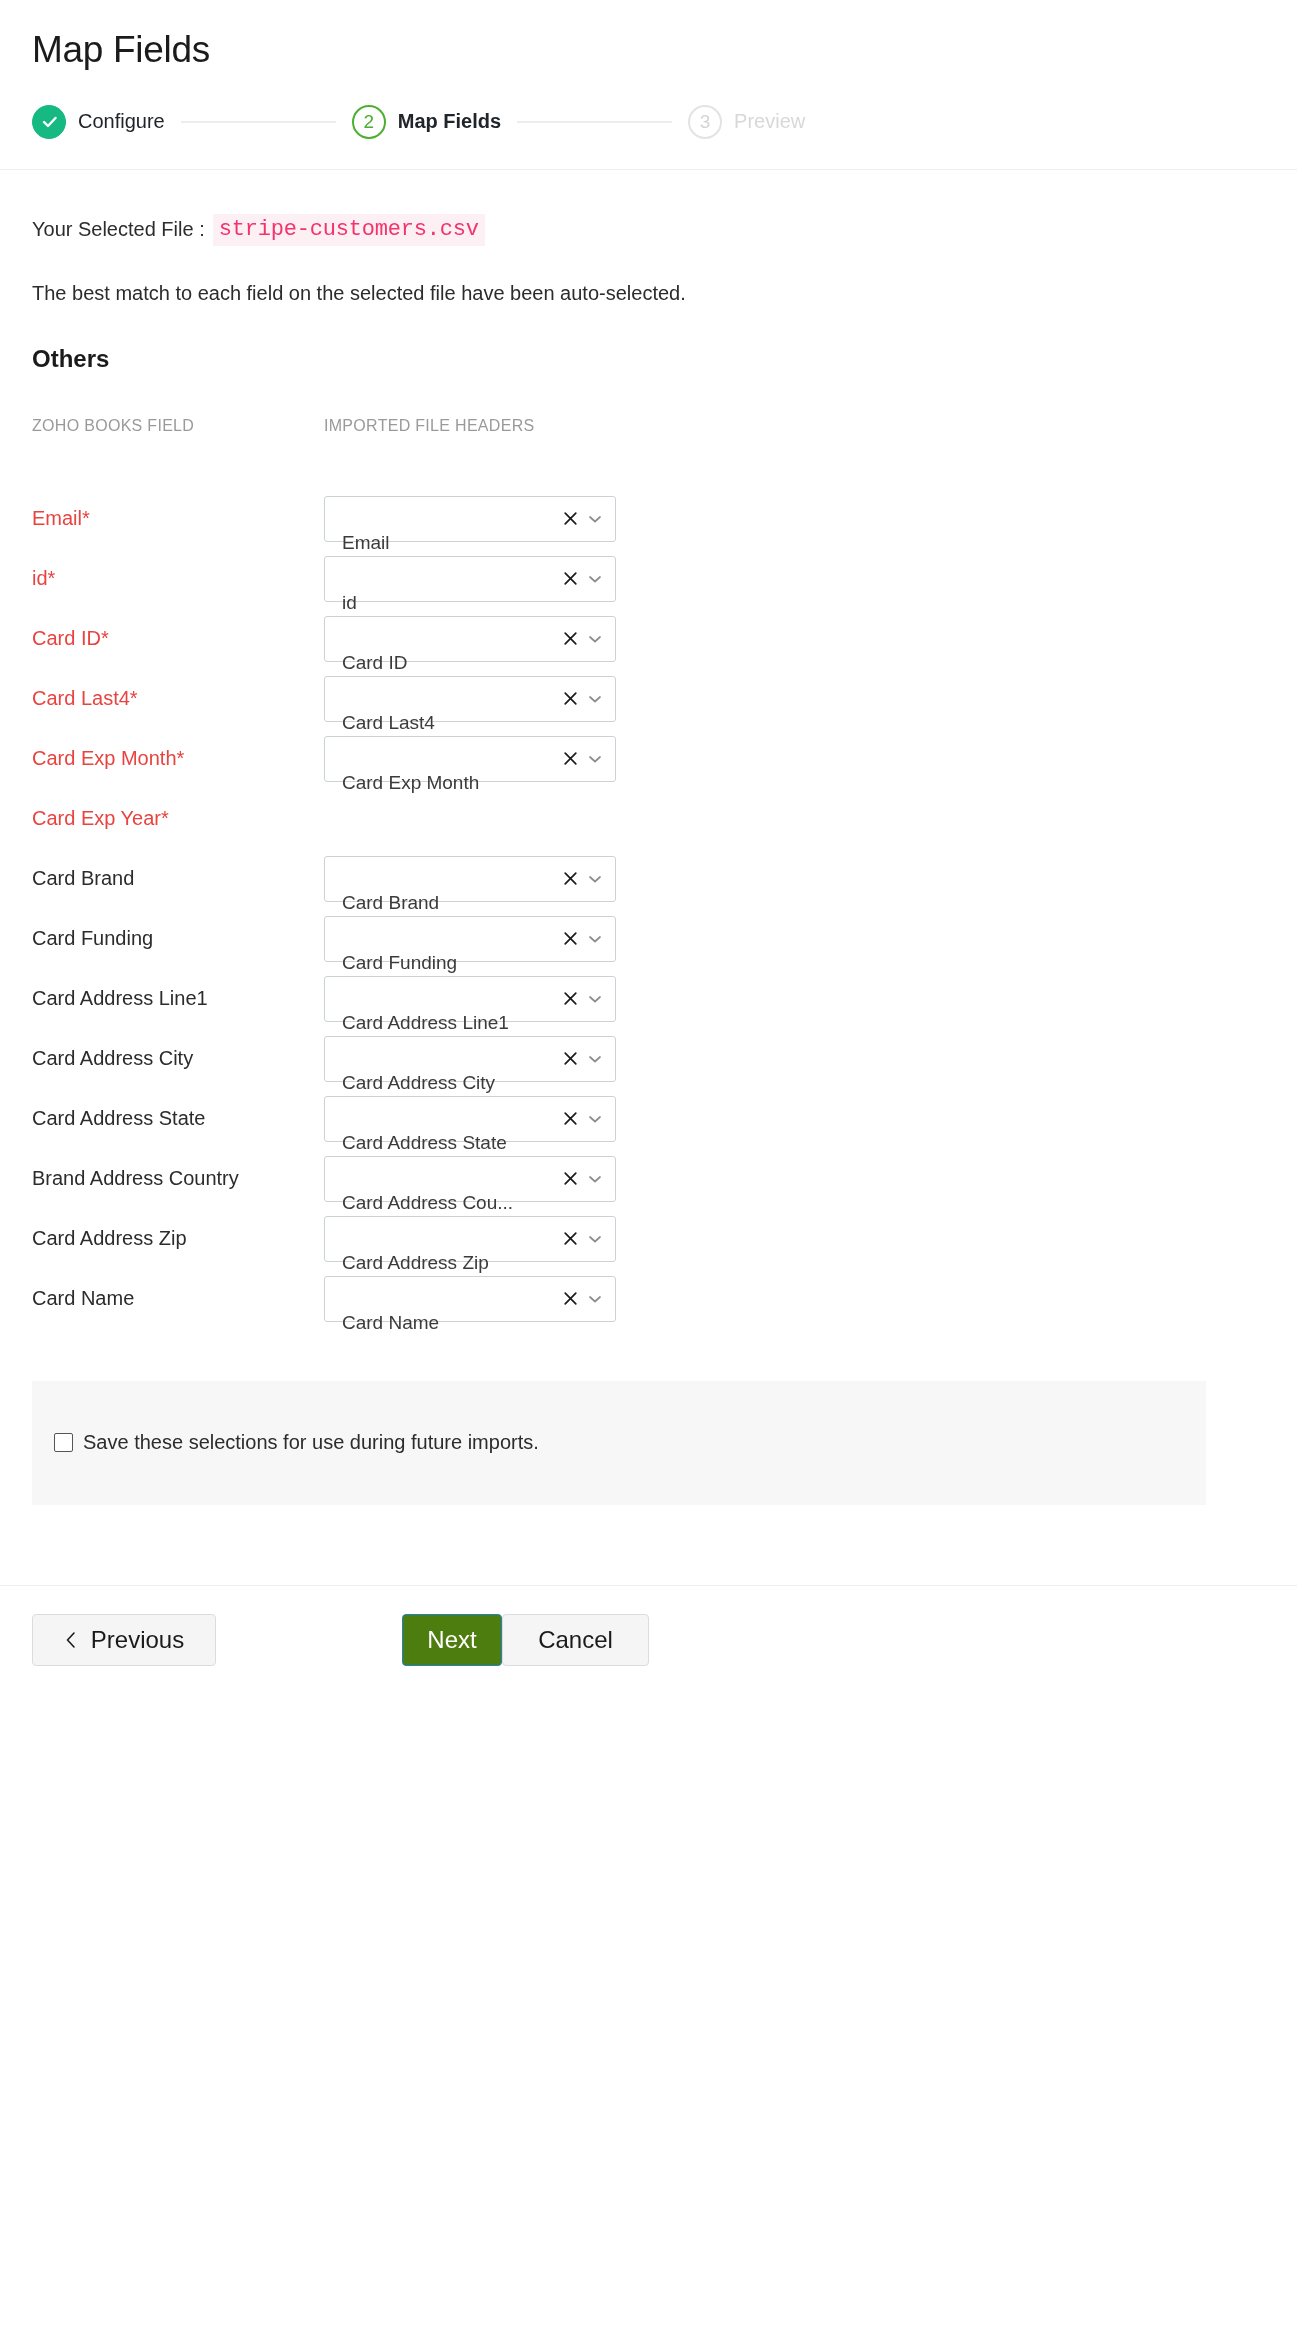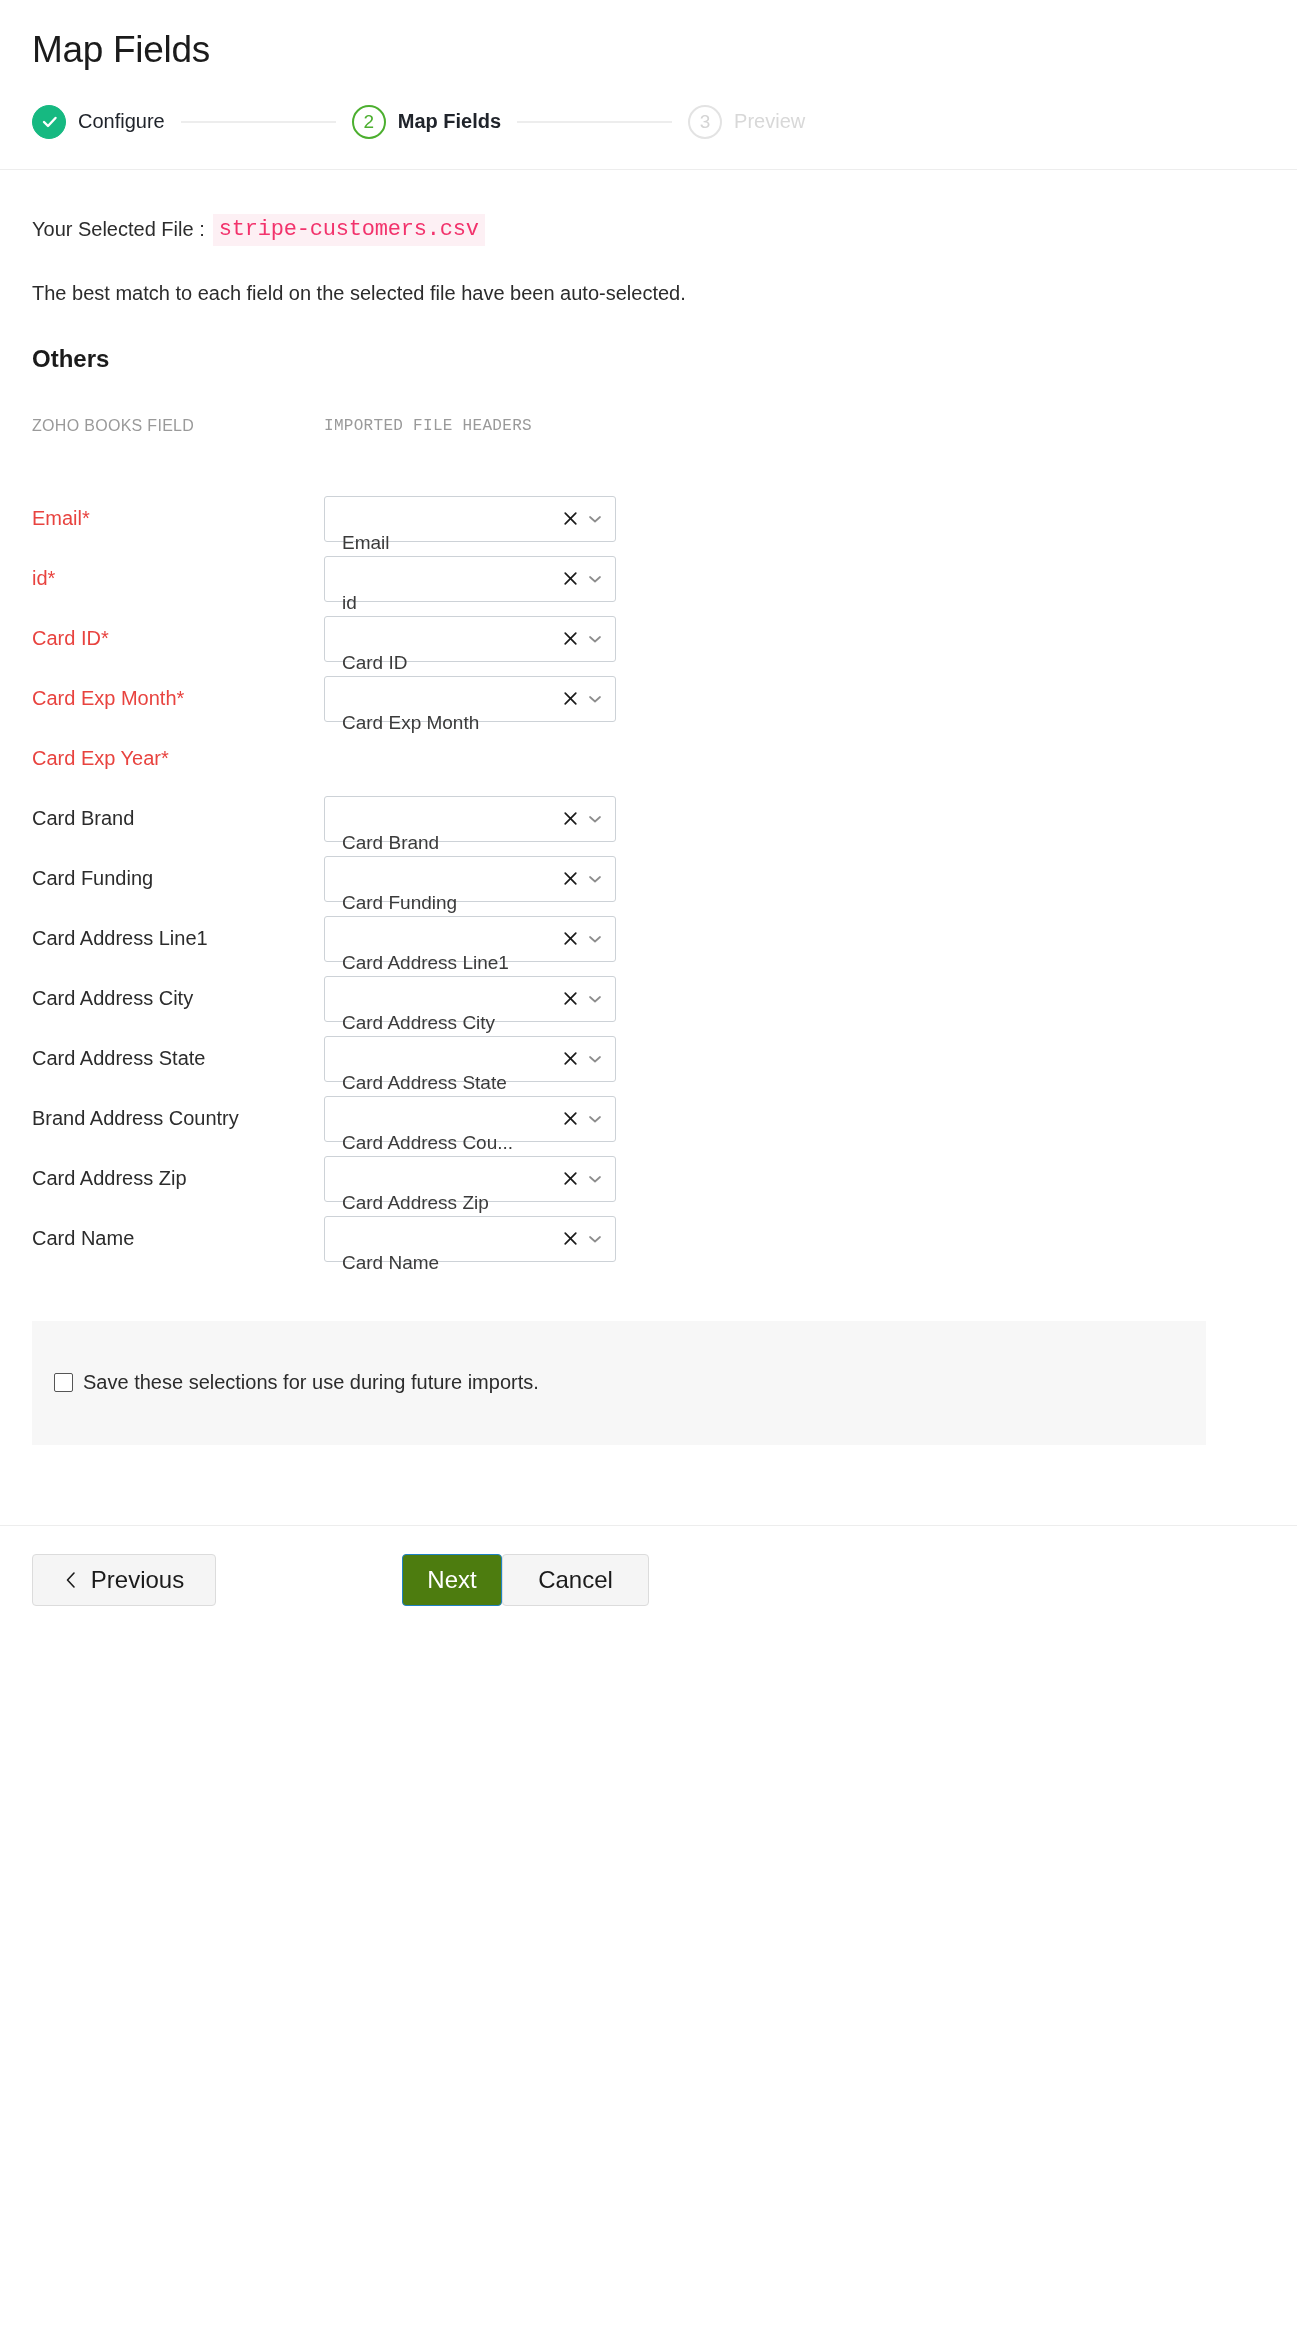--- a/index.html
+++ b/index.html
@@ -122,21 +122,21 @@
     display: flex;
     margin-bottom: 54px;
   }
   .col-head {
     font-size: 16px;
     letter-spacing: 0.3px;
     color: #9a9a9a;
     text-transform: uppercase;
   }
   .col-head.left  { width: 292px; flex: 0 0 292px; }
-  .col-head.right { flex: 1 1 auto; font-family: Liberation Mono, monospace; }
+  .col-head.right { flex: 1 1 auto; }
 
   .map-row {
     display: flex;
     align-items: center;
     height: 60px;
   }
   .map-label {
     width: 292px;
     flex: 0 0 292px;
     font-size: 20px;
@@ -343,20 +343,36 @@
             </svg>
           </div>
           <div class="select-caret">
             <svg width="16" height="16" viewBox="0 0 16 16" fill="none">
               <path d="M3 6l5 4.5L13 6" stroke="#8d8d8d" stroke-width="1.7" stroke-linecap="round" stroke-linejoin="round"></path>
             </svg>
           </div>
         </div>
       </div>
       <div class="map-row">
+        <div class="map-label required">Card Last4*</div>
+        <div class="select-box">
+          <div class="select-value">Card Last4</div>
+          <div class="select-clear">
+            <svg width="17" height="17" viewBox="0 0 17 17" fill="none">
+              <path d="M3.2 3.2l10.6 10.6M13.8 3.2L3.2 13.8" stroke="#1b1b1b" stroke-width="1.7" stroke-linecap="round"></path>
+            </svg>
+          </div>
+          <div class="select-caret">
+            <svg width="16" height="16" viewBox="0 0 16 16" fill="none">
+              <path d="M3 6l5 4.5L13 6" stroke="#8d8d8d" stroke-width="1.7" stroke-linecap="round" stroke-linejoin="round"></path>
+            </svg>
+          </div>
+        </div>
+      </div>
+      <div class="map-row">
         <div class="map-label required">Card Exp Month*</div>
         <div class="select-box">
           <div class="select-value">Card Exp Month</div>
           <div class="select-clear">
             <svg width="17" height="17" viewBox="0 0 17 17" fill="none">
               <path d="M3.2 3.2l10.6 10.6M13.8 3.2L3.2 13.8" stroke="#1b1b1b" stroke-width="1.7" stroke-linecap="round"></path>
             </svg>
           </div>
           <div class="select-caret">
             <svg width="16" height="16" viewBox="0 0 16 16" fill="none">

